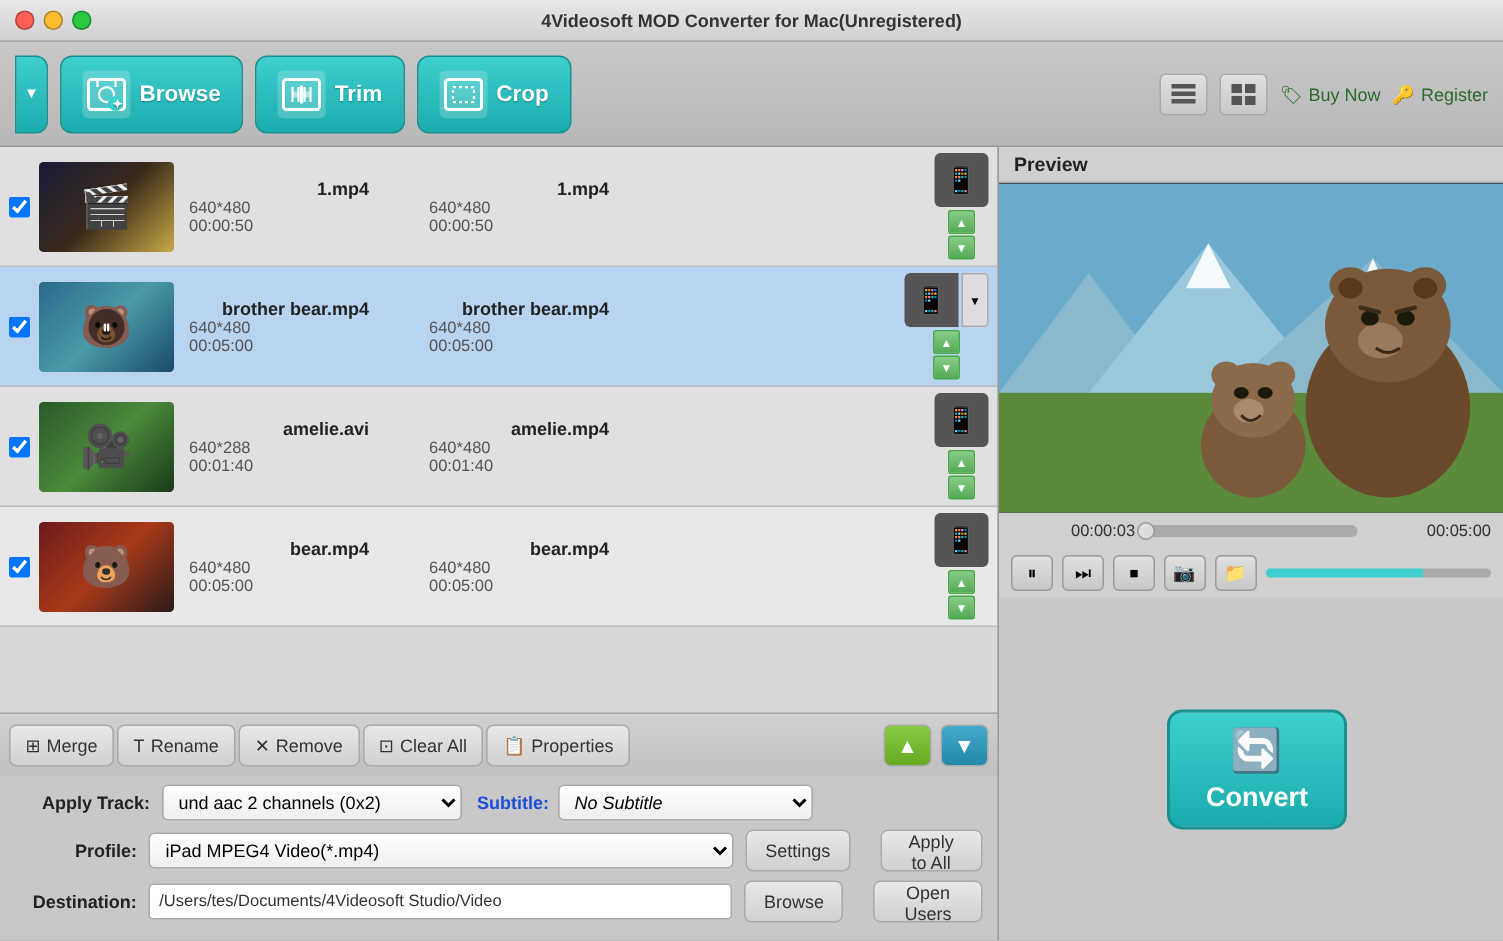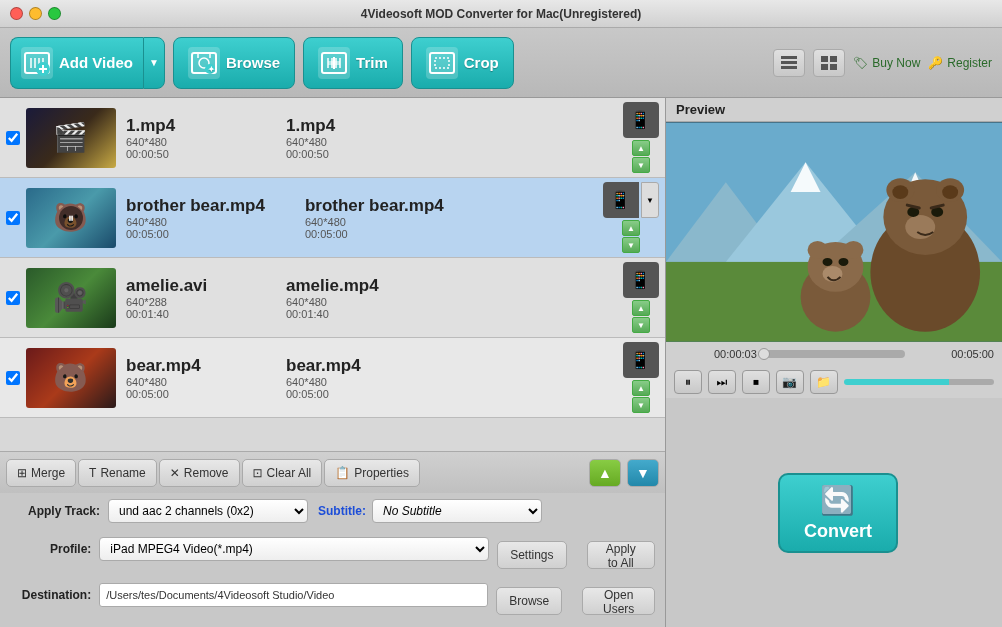--- a/index.html
+++ b/index.html
@@ -182,21 +182,22 @@
       flex: 1;
       display: flex;
       gap: 40px;
     }
     .file-details {
       min-width: 120px;
     }
     .file-name {
       font-weight: bold;
       color: #222;
-      font-size: 17px;
+      font-size: 12px;
+      text-align: right;
     }
     .file-meta {
       color: #555;
       font-size: 11px;
     }
     .row-actions {
       display: flex;
       flex-direction: column;
       align-items: center;
       gap: 2px;
@@ -318,21 +319,20 @@
       font-size: 12px;
       cursor: pointer;
     }
     .audio-select { width: 200px; }
     .subtitle-select { width: 170px; font-style: italic; }
     .profile-select { width: 430px; }
     .action-btns {
       display: flex;
       gap: 20px;
       margin-left: 8px;
-      margin-top: 12px;
     }
     .action-btn {
       height: 28px;
       padding: 0 12px;
       background: linear-gradient(to bottom, #e8e8e8, #d0d0d0);
       border: 1px solid #aaa;
       border-radius: 5px;
       cursor: pointer;
       font-size: 12px;
       color: #333;
@@ -475,35 +475,20 @@
   <div class="title-bar-buttons">
     <div class="tb-btn close"></div>
     <div class="tb-btn minimize"></div>
     <div class="tb-btn maximize"></div>
   </div>
   <span class="title-text">4Videosoft MOD Converter for Mac(Unregistered)</span>
 </div>
 
 <div class="toolbar">
   <div class="add-video-btn">
-    <div class="add-video-main">
-      <div class="tool-btn-icon">
-        <svg width="28" height="28" viewBox="0 0 28 28">
-          <rect x="2" y="4" width="24" height="20" rx="2" fill="none" stroke="white" stroke-width="2"></rect>
-          <line x1="8" y1="9" x2="8" y2="19" stroke="white" stroke-width="1.5"></line>
-          <line x1="12" y1="9" x2="12" y2="19" stroke="white" stroke-width="1.5"></line>
-          <line x1="16" y1="9" x2="16" y2="19" stroke="white" stroke-width="1.5"></line>
-          <line x1="20" y1="9" x2="20" y2="19" stroke="white" stroke-width="1.5"></line>
-          <circle cx="20" cy="20" r="7" fill="#3ecfcf"></circle>
-          <line x1="20" y1="16" x2="20" y2="24" stroke="white" stroke-width="2"></line>
-          <line x1="16" y1="20" x2="24" y2="20" stroke="white" stroke-width="2"></line>
-        </svg>
-      </div>
-      <span>Add Video</span>
-    </div>
     <div class="add-video-arrow">▼</div>
   </div>
 
   <button class="tool-btn">
     <div class="tool-btn-icon">
       <svg width="28" height="28" viewBox="0 0 28 28">
         <rect x="2" y="4" width="24" height="20" rx="2" fill="none" stroke="white" stroke-width="2"></rect>
         <circle cx="14" cy="14" r="5" fill="none" stroke="white" stroke-width="1.5"></circle>
         <line x1="8" y1="9" x2="8" y2="4" stroke="white" stroke-width="1.5"></line>
         <line x1="20" y1="9" x2="20" y2="4" stroke="white" stroke-width="1.5"></line>

